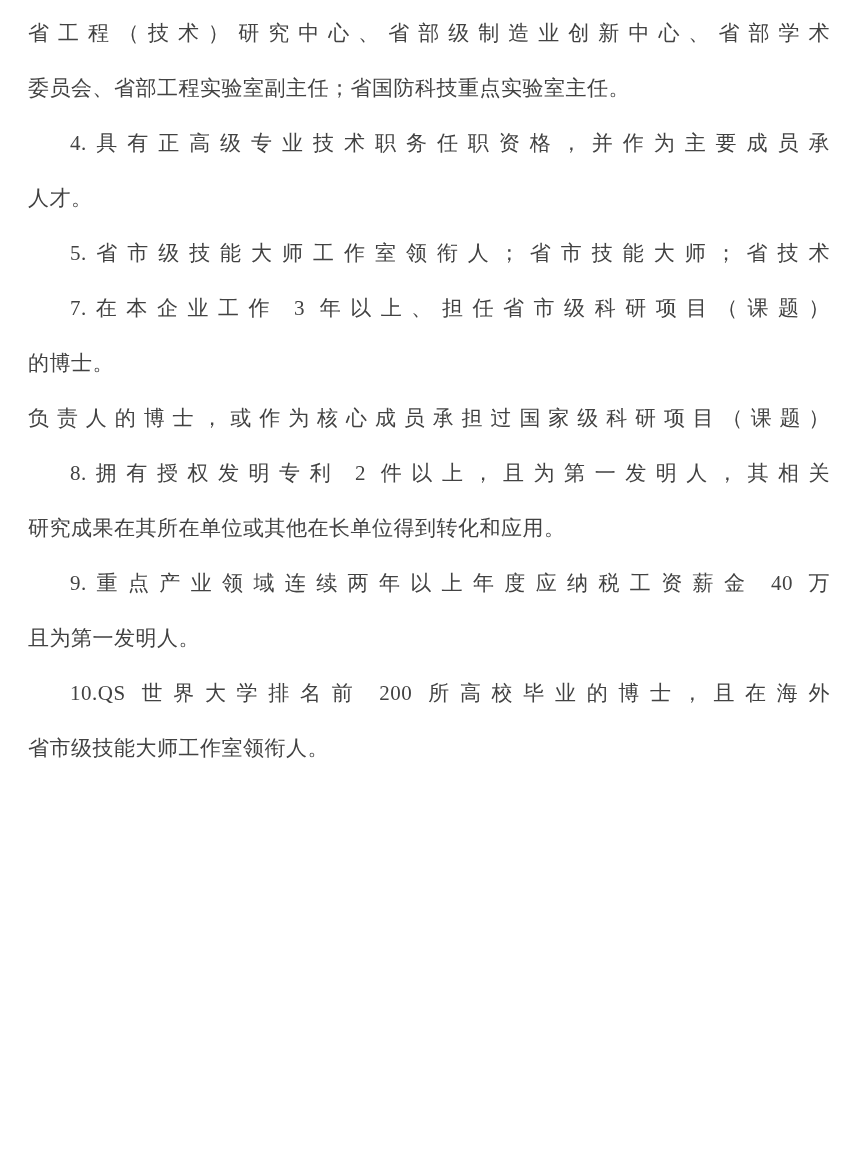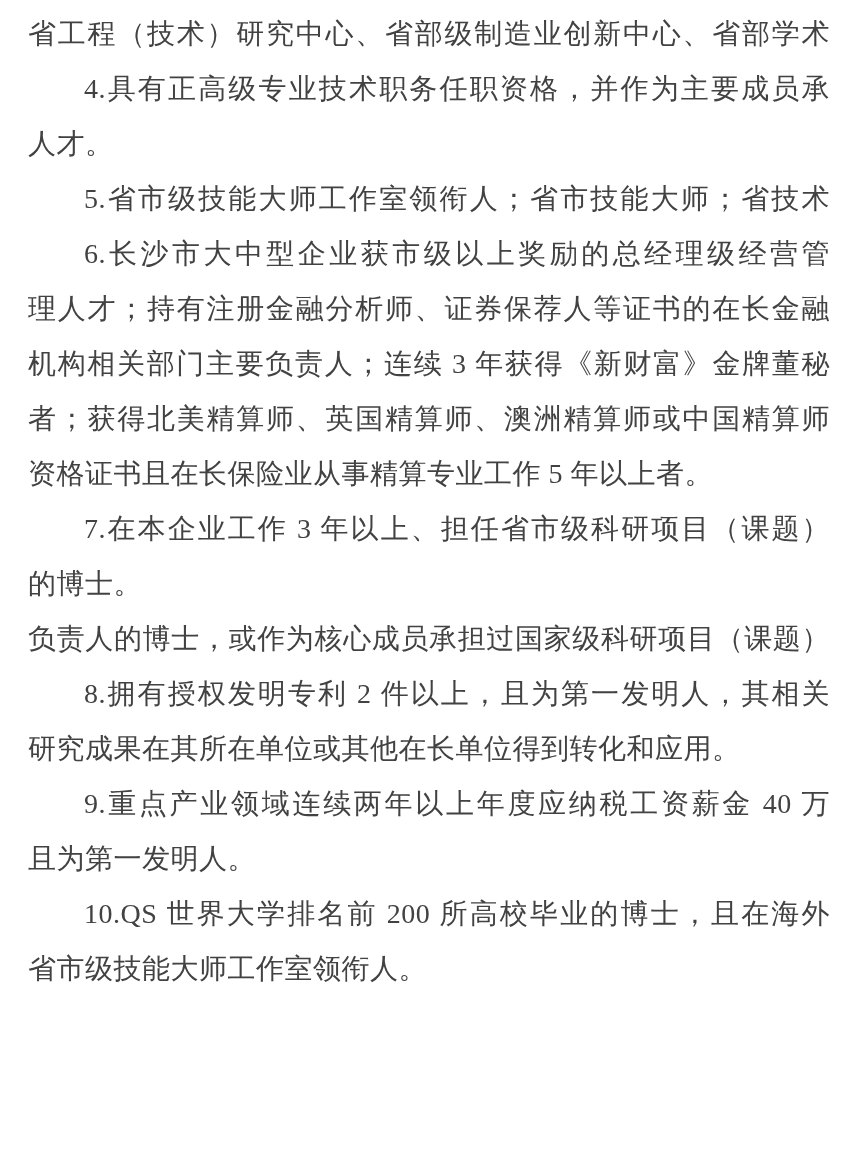--- a/index.html
+++ b/index.html
@@ -16,55 +16,49 @@
       padding: 6px 28px 0 28px;
       overflow: hidden;
       font-family: "Liberation Serif", "DejaVu Serif", serif;
       color: #424242;
     }
     .paragraph {
       margin: 0;
       padding: 0;
     }
     .line {
-      font-size: 28px;
+      font-size: 21px;
       line-height: 55px;
       white-space: normal;
       text-align: justify;
       text-align-last: justify;
       letter-spacing: 0.5px;
     }
     .line.indent {
       text-indent: 2em;
     }
     .line.last {
       text-align-last: left;
     }
   </style>
 </head>
 <body>
 
 <div class="page">
   <div id="doc-body">
       <div class="paragraph">
         <div class="line">省工程（技术）研究中心、省部级制造业创新中心、省部学术</div>
+        <div class="line last">委员会、省部工程实验室副主任；省国防科技重点实验室主任。</div>
       </div>
       <div class="paragraph">
         <div class="line indent">4.具有正高级专业技术职务任职资格，并作为主要成员承</div>
         <div class="line last">人才。</div>
       </div>
       <div class="paragraph">
         <div class="line indent">5.省市级技能大师工作室领衔人；省市技能大师；省技术</div>
-      </div>
-      <div class="paragraph">
-        <div class="line indent">6.长沙市大中型企业获市级以上奖励的总经理级经营管</div>
-        <div class="line">理人才；持有注册金融分析师、证券保荐人等证书的在长金融</div>
-        <div class="line">机构相关部门主要负责人；连续 3 年获得《新财富》金牌董秘</div>
-        <div class="line">者；获得北美精算师、英国精算师、澳洲精算师或中国精算师</div>
-        <div class="line last">资格证书且在长保险业从事精算专业工作 5 年以上者。</div>
       </div>
       <div class="paragraph">
         <div class="line indent">7.在本企业工作 3 年以上、担任省市级科研项目（课题）</div>
         <div class="line last">的博士。</div>
         <div class="line">负责人的博士，或作为核心成员承担过国家级科研项目（课题）</div>
       </div>
       <div class="paragraph">
         <div class="line indent">8.拥有授权发明专利 2 件以上，且为第一发明人，其相关</div>
         <div class="line last">研究成果在其所在单位或其他在长单位得到转化和应用。</div>
       </div>

